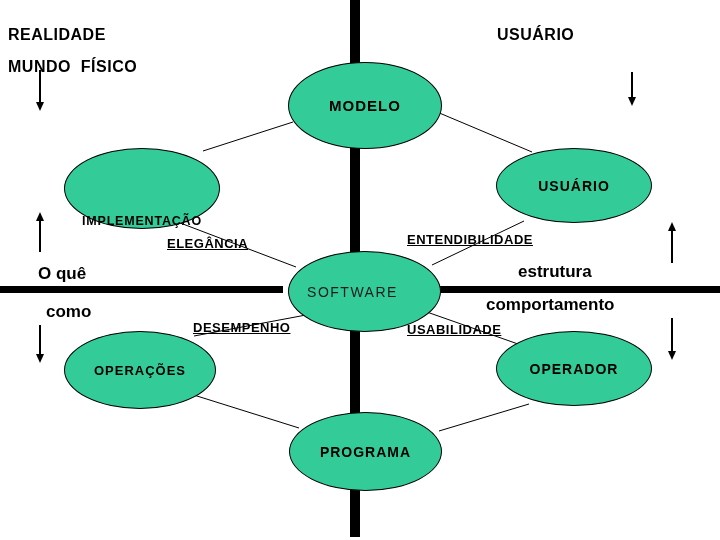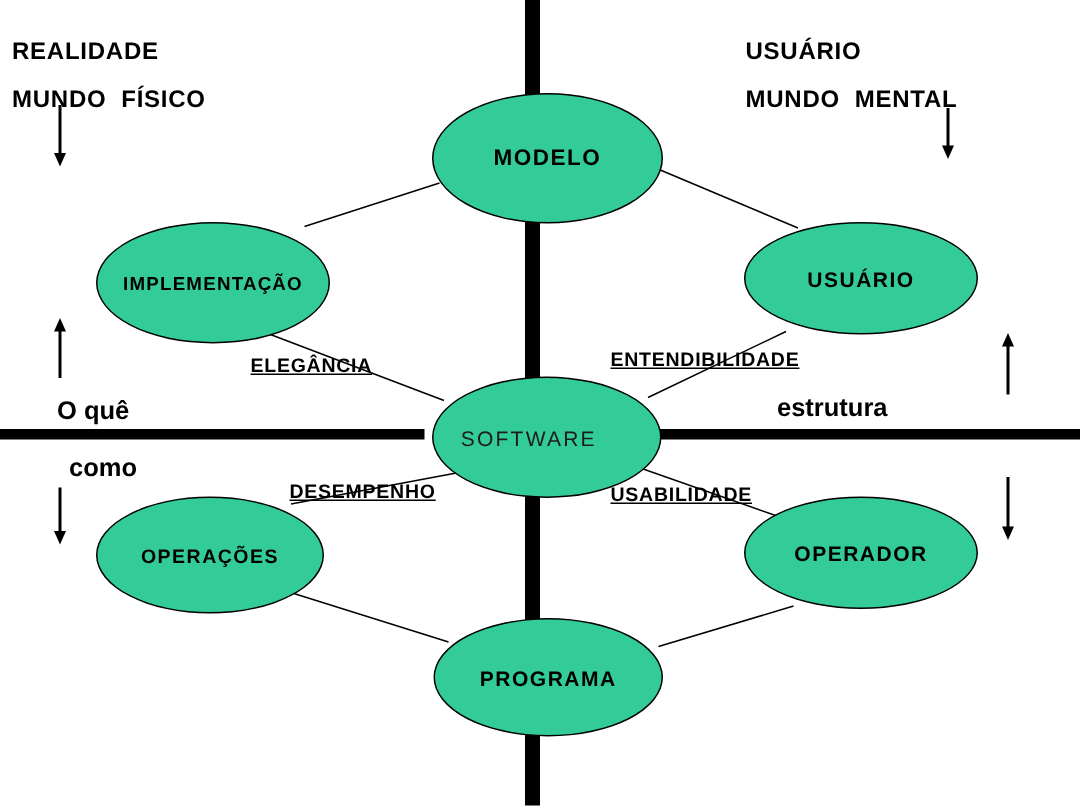--- a/index.html
+++ b/index.html
@@ -14,21 +14,21 @@
     background:#33cc99;border:1px solid #000;
     display:flex;align-items:center;justify-content:center;
     font-weight:700;font-size:13px;letter-spacing:1px;color:#000;
   }
   .ellipse-label{white-space:nowrap;}
   .txt{position:absolute;z-index:3;white-space:pre;line-height:1;}
   .corner{font-weight:700;font-size:16px;letter-spacing:0.5px;}
   .axisword{font-weight:700;font-size:17px;}
   .quality{font-weight:700;font-size:13px;letter-spacing:0.5px;text-decoration:underline;}
   #ellipse-modelo{left:288px;top:62px;width:152px;height:85px;font-size:15px;}
-  #ellipse-implementacao{left:64px;top:148px;width:154px;height:79px;font-size:12.5px;letter-spacing:0.8px;}
+  #ellipse-implementacao{left:64px;top:148px;width:154px;height:79px;font-size:12.5px;letter-spacing:0.8px;align-items:flex-end;}
   #ellipse-usuario{left:496px;top:148px;width:154px;height:73px;font-size:14px;text-align:right;}
   #ellipse-software{left:288px;top:251px;width:151px;height:79px;font-weight:400;font-size:14px;letter-spacing:1.5px;color:#1c1c1c;}
   #ellipse-software .ellipse-label{transform:translateX(-12px);}
   #ellipse-operacoes{left:64px;top:331px;width:150px;height:76px;font-size:13px;}
   #ellipse-operador{left:496px;top:331px;width:154px;height:73px;font-size:14px;}
   #ellipse-programa{left:289px;top:412px;width:151px;height:77px;font-size:14px;}
 </style>
 </head>
 <body>
 
@@ -89,24 +89,24 @@
   <div class="ellipse" id="ellipse-programa">
     <span class="ellipse-label">PROGRAMA</span>
   </div>
   <div class="ellipse" id="ellipse-operador">
     <span class="ellipse-label">OPERADOR</span>
   </div>
 
   <div class="txt corner" style="left:8px;top:59px;">MUNDO  FÍSICO</div>
   <div class="txt corner" style="left:8px;top:27px;">REALIDADE</div>
   <div class="txt corner" style="left:497px;top:27px;">USUÁRIO</div>
-  <div class="txt corner" style="left:497px;top:59px;">MUNDO  MENTAL</div>
 
   <div class="txt axisword" style="left:38px;top:265px;">O quê</div>
   <div class="txt axisword" style="left:46px;top:303px;">como</div>
   <div class="txt axisword" style="left:518px;top:263px;">estrutura</div>
+  <div class="txt axisword" style="left:486px;top:296px;">comportamento</div>
 
   <div class="txt quality" style="left:167px;top:237px;">ELEGÂNCIA</div>
   <div class="txt quality" style="left:407px;top:233px;">ENTENDIBILIDADE</div>
   <div class="txt quality" style="left:193px;top:321px;">DESEMPENHO</div>
   <div class="txt quality" style="left:407px;top:323px;">USABILIDADE</div>
 
 </div>
 
 </body></html>

